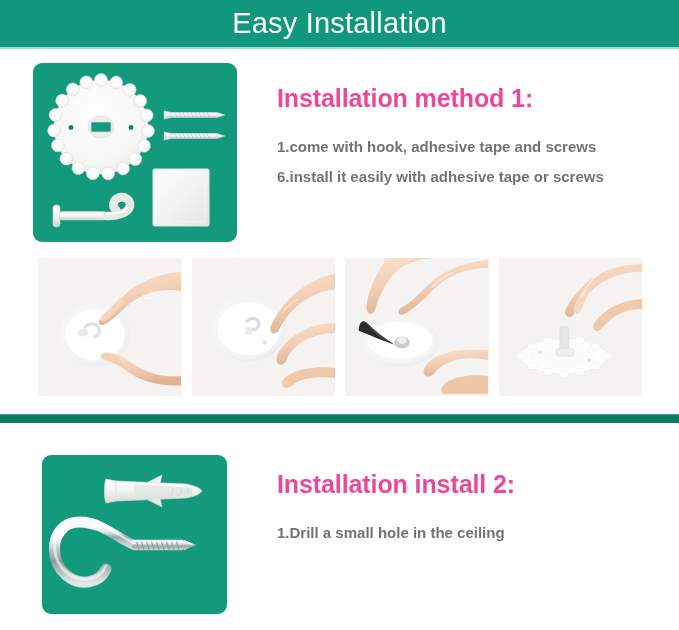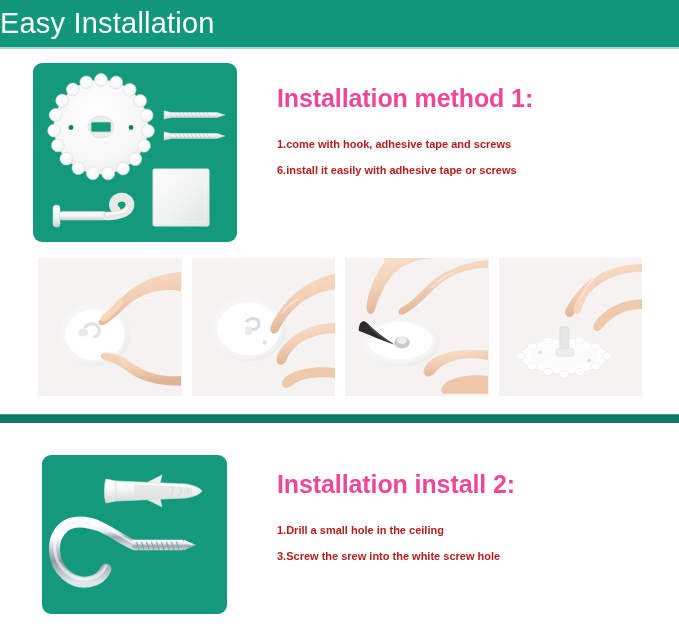--- a/index.html
+++ b/index.html
@@ -18,20 +18,21 @@
   
   .header-banner {
     position: absolute;
     left: 0;
     top: 0;
     width: 679px;
     height: 47px;
     background: #10977c;
     display: flex;
     align-items: center;
+    justify-content: center;
   }
   .header-title {
     color: #ffffff;
     font-size: 29px;
     font-weight: 400;
     letter-spacing: 0.2px;
     line-height: 1;
   }
   .header-underline {
     position: absolute;
@@ -66,22 +67,22 @@
     margin: 0 0 26px 0;
     line-height: 1.15;
     letter-spacing: -0.1px;
   }
   .step-list {
     list-style: none;
     margin: 0;
     padding: 0;
   }
   .step-item {
-    color: #b91c1c;
-    font-size: 11px;
+    color: #737373;
+    font-size: 15px;
     font-weight: bold;
     line-height: 1.0;
     margin-bottom: 15px;
     white-space: nowrap;
   }
   .step-item:last-child { margin-bottom: 0; }
 
   
   .photo-strip {
     position: absolute;
@@ -452,15 +453,14 @@
         <path d="M50,-3.6 L58,-0.6" stroke="#ffffff" stroke-width="1.4" opacity="0.7"></path>
       </g>
     </g>
   </svg>
 </div>
 
 <div class="text-block" id="text-method2">
   <h2 class="method-heading">Installation install 2:</h2>
   <ul class="step-list">
     <li class="step-item">1.Drill a small hole in the ceiling</li>
-    <li class="step-item">3.Screw the srew into the white screw hole</li>
   </ul>
 </div>
 
 </body></html>

